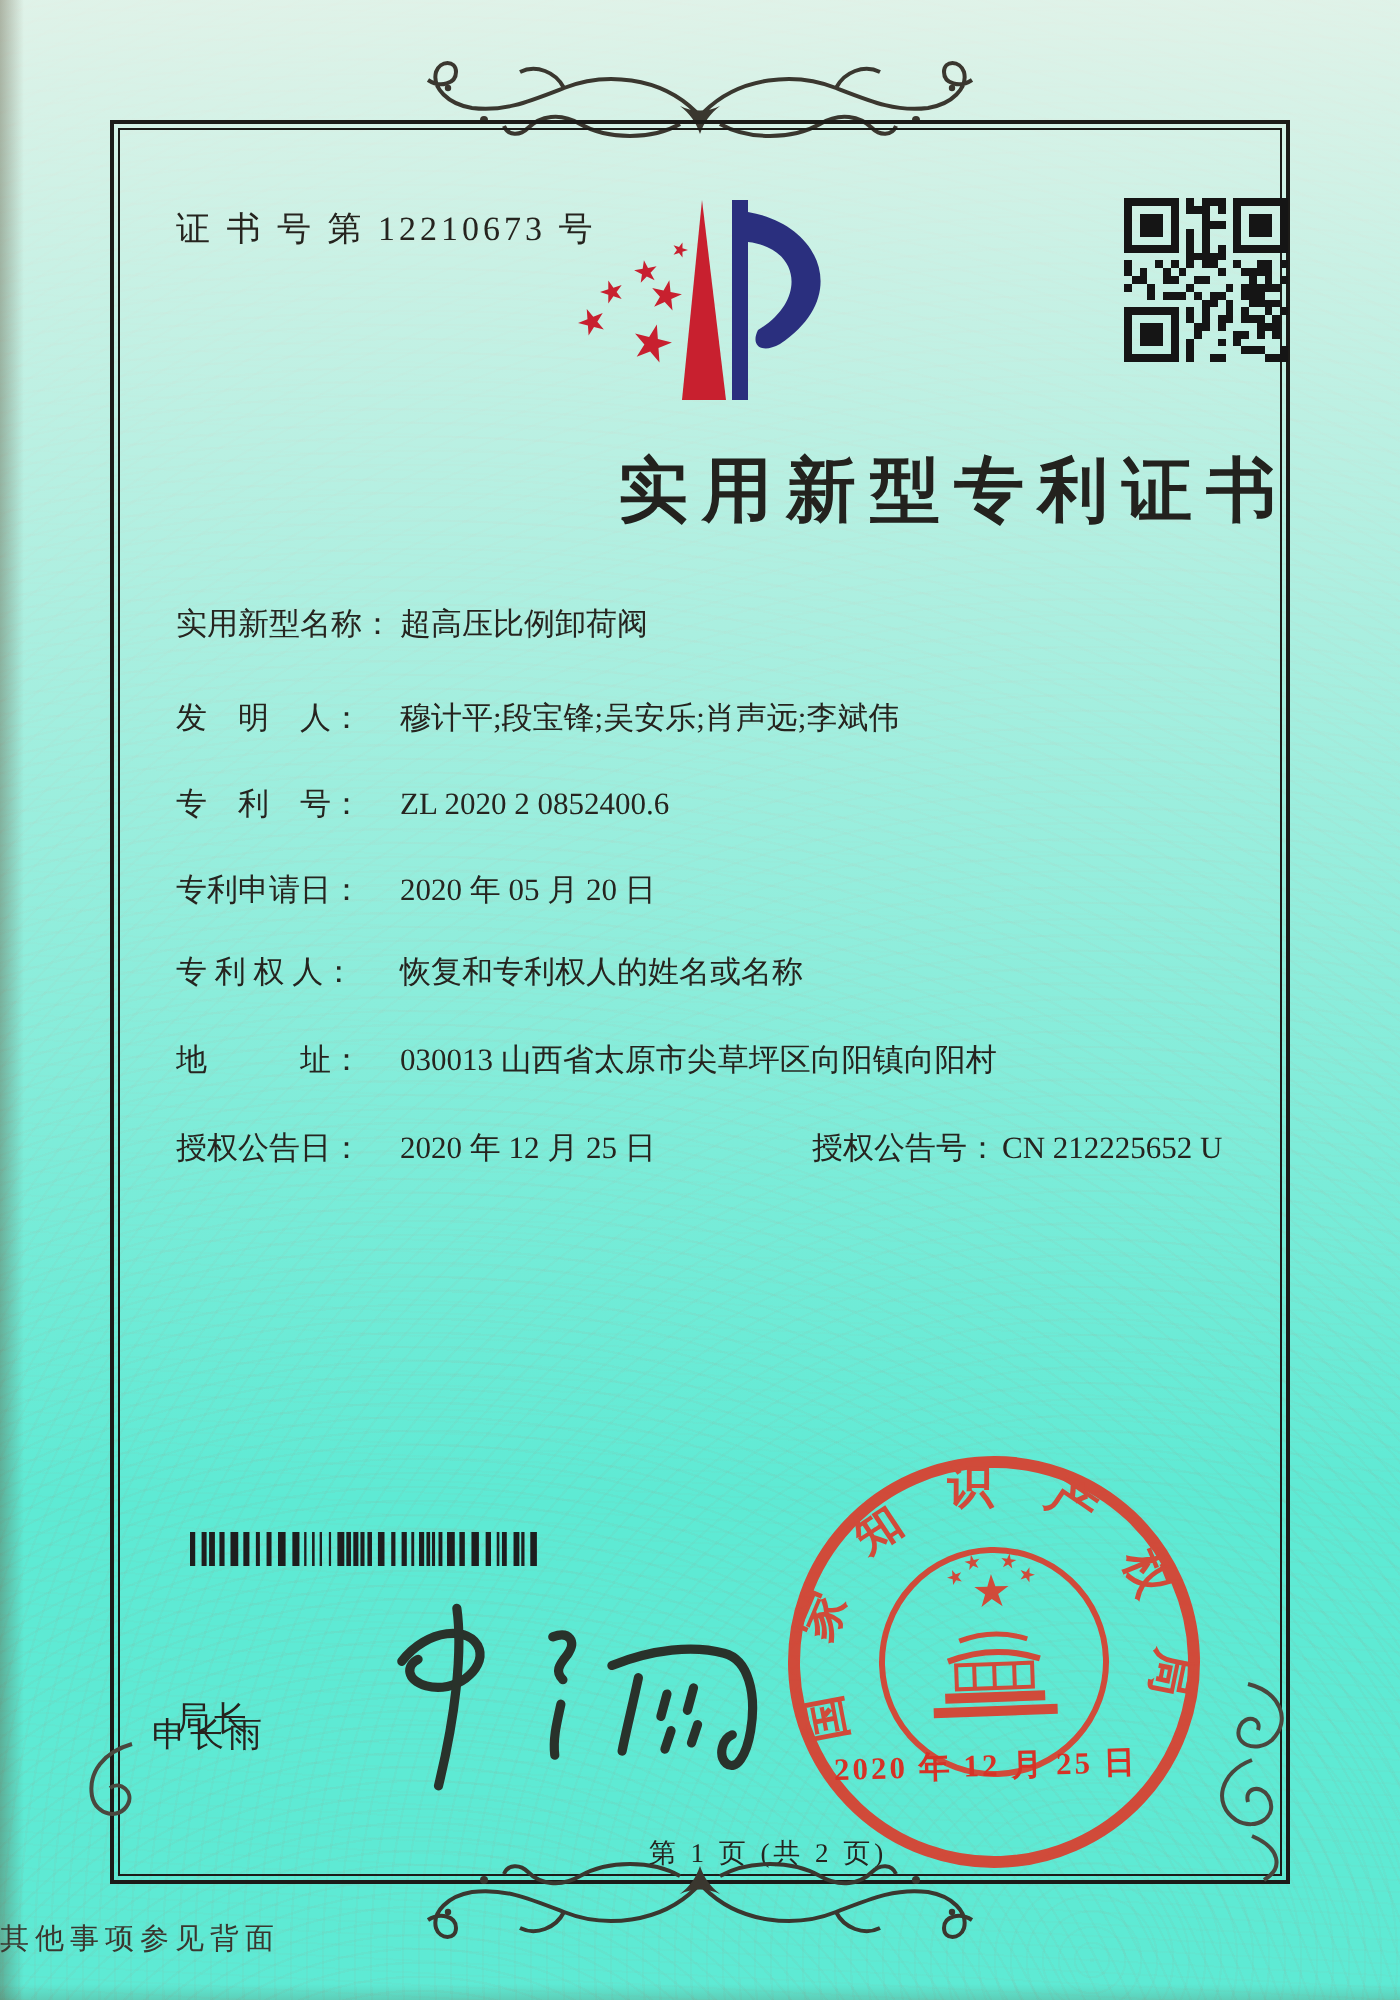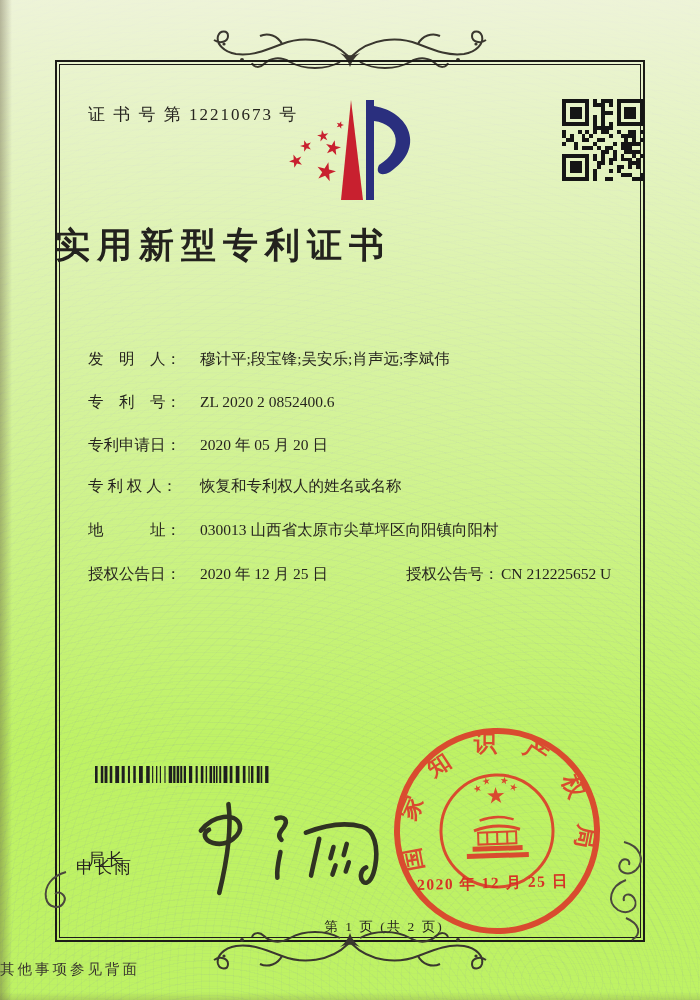--- a/index.html
+++ b/index.html
@@ -1,19 +1,19 @@
 <!DOCTYPE html>
 <html><head>
 <meta charset="utf-8">
 <style>
   * { margin:0; padding:0; box-sizing:border-box; }
   html,body { background:#888; }
   .page {
     position:relative; width:700px; height:1000px; margin:0 auto;
-    background:#bef264; overflow:hidden;
+    background:#5eead4; overflow:hidden;
     font-family:"Liberation Serif","DejaVu Serif",serif;
     color:#26241f;
   }
   
   .guilloche { position:absolute; inset:0; pointer-events:none;
     background:
       repeating-radial-gradient(circle at 30% 115%, rgba(140,170,150,.10) 0 1.2px, transparent 1.2px 7px),
       repeating-radial-gradient(circle at 78% 98%,  rgba(140,170,150,.09) 0 1.2px, transparent 1.2px 8px),
       repeating-linear-gradient(3deg, rgba(150,160,140,.05) 0 1px, transparent 1px 6px);
   }
@@ -28,21 +28,21 @@
   
   .frame { position:absolute; left:55px; top:60px; width:590px; height:882px;
     border:2.5px solid #1c1b18; }
   .frame::after { content:""; position:absolute; inset:2px; border:1px solid #1c1b18; }
 
   .cert-no { position:absolute; left:88px; top:103px; font-size:17px; letter-spacing:2px; }
 
   .logo { position:absolute; left:278px; top:96px; width:150px; height:112px; }
   .qr { position:absolute; left:562px; top:99px; width:82px; height:82px; }
 
-  .title { position:absolute; left:55px; top:222px; width:590px; text-align:left;
+  .title { position:absolute; left:55px; top:222px; width:590px; text-align:right;
     font-size:35px; font-weight:bold; letter-spacing:7px; color:#23221e; }
 
   .field-row { position:absolute; left:88px; font-size:15.5px; white-space:nowrap; }
   .flabel { display:inline-block; width:112px; }
   .pair2 { position:absolute; left:280px; top:0; white-space:nowrap; }
   .pair2 .flabel { width:auto; margin-right:2px;margin-left:38px; }
 
   .body-block { position:absolute; left:85px; top:594px; width:537px;
     font-size:14.5px; line-height:1.8; text-align:justify; color:#2b2923; }
   .body-block p { text-indent:2em; }
@@ -325,20 +325,23 @@
       <rect x="8" y="20" width="1" height="1" fill="#151515"></rect>
       <rect x="11" y="20" width="1" height="1" fill="#151515"></rect>
       <rect x="12" y="20" width="1" height="1" fill="#151515"></rect>
       <rect x="18" y="20" width="1" height="1" fill="#151515"></rect>
       <rect x="19" y="20" width="1" height="1" fill="#151515"></rect>
       <rect x="20" y="20" width="1" height="1" fill="#151515"></rect>
     </svg>
 
   <div class="title">实用新型专利证书</div>
 
+  <div class="field-row" style="top:302px">
+    <span class="flabel">实用新型名称：</span><span>超高压比例卸荷阀</span>
+  </div>
   <div class="field-row" style="top:349px">
     <span class="flabel">发　明　人：</span><span>穆计平;段宝锋;吴安乐;肖声远;李斌伟</span>
   </div>
   <div class="field-row" style="top:392px">
     <span class="flabel">专　利　号：</span><span>ZL 2020 2 0852400.6</span>
   </div>
   <div class="field-row" style="top:435px">
     <span class="flabel">专利申请日：</span><span>2020 年 05 月 20 日</span>
   </div>
   <div class="field-row" style="top:476px">

